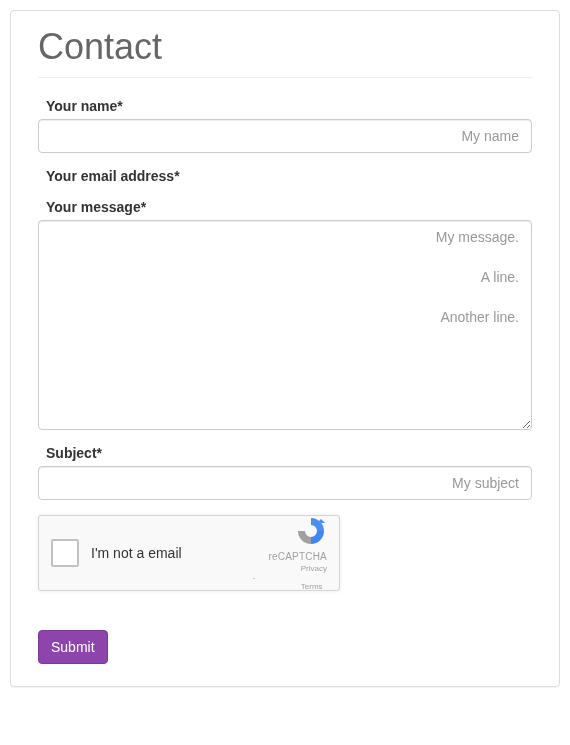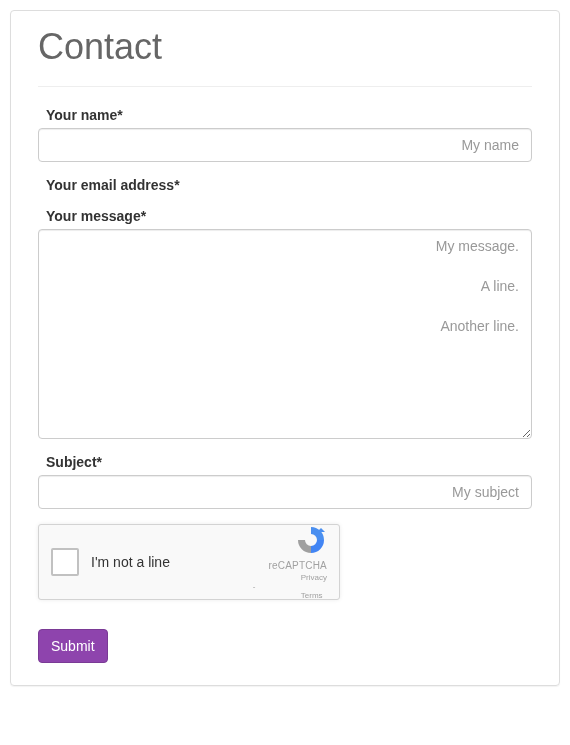--- a/index.html
+++ b/index.html
@@ -18,21 +18,21 @@
       width: 550px;
       border: 1px solid #ddd;
       border-radius: 4px;
       padding: 15px 27px 22px 27px;
       box-shadow: 0 1px 1px rgba(0,0,0,0.05);
     }
     .page-title {
       font-size: 36px;
       font-weight: 500;
       color: #666;
-      padding-bottom: 18px;
+      padding-bottom: 9px;
       border-bottom: 1px solid #eee;
       margin-bottom: 20px;
     }
     .form-group {
       margin-bottom: 15px;
     }
     .form-label {
       display: block;
       font-weight: 700;
       margin-bottom: 5px;
@@ -119,21 +119,21 @@
       display: inline-block;
       padding: 6px 12px;
       font-size: 14px;
       line-height: 1.42857143;
       border-radius: 4px;
       color: #fff;
       background: #8e44ad;
       border: 1px solid #7a3a95;
       cursor: pointer;
       font-family: inherit;
-      margin-top: 14px;
+      margin-top: 24px;
     }
   </style>
 </head>
 <body>
 
 <div class="panel">
 
   <h1 class="page-title">Contact</h1>
 
   <div class="form-group">
@@ -155,21 +155,21 @@
   </div>
 
   <div class="form-group">
     <label class="form-label">Subject*</label>
     <input type="text" class="form-control" placeholder="My subject" style="">
   </div>
 
   <div class="form-group">
     <div class="recaptcha-box">
       <div class="recaptcha-checkbox"></div>
-      <span class="recaptcha-label">I'm not a line</span>
+      <span class="recaptcha-label">I'm not a email</span>
       <div class="recaptcha-right">
         <svg class="recaptcha-logo" viewBox="0 0 32 32">
           <path d="M16 3 A13 13 0 0 1 29 16 L22 16 A6 6 0 0 0 16 10 Z" fill="#4a8ff0"></path>
           <path d="M29 16 A13 13 0 0 1 16 29 L16 22 A6 6 0 0 0 22 16 Z" fill="#4285f4"></path>
           <path d="M16 29 A13 13 0 0 1 3 16 L10 16 A6 6 0 0 0 16 22 Z" fill="#a0a0a0"></path>
           <polygon points="26,4 30,8 22,8" fill="#4a8ff0"></polygon>
         </svg>
         <div class="recaptcha-brand">reCAPTCHA</div>
         <div class="recaptcha-links">
           <a href="#">Privacy</a>

